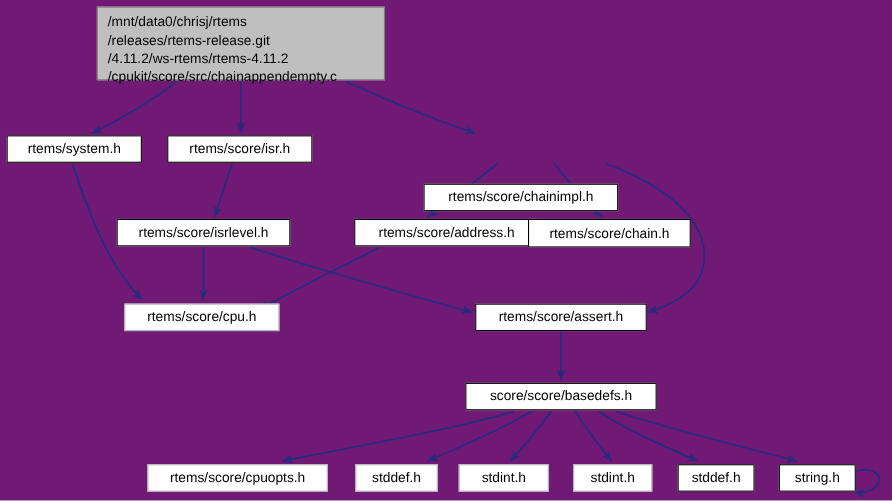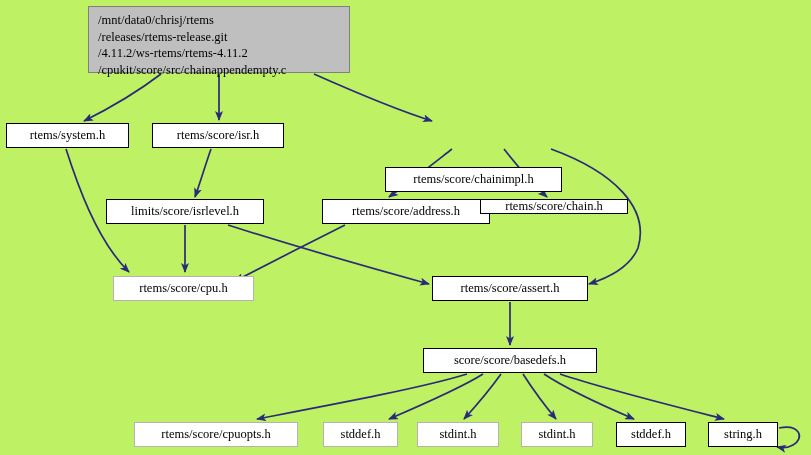--- a/index.html
+++ b/index.html
@@ -4,23 +4,23 @@
 <style>
   html, body {
     margin: 0;
     padding: 0;
     background: #ffffff;
   }
   #graph-root {
     position: relative;
     width: 811px;
     height: 455px;
-    background: #bef264;
+    background: #701a75;
     overflow: hidden;
-    font-family: Liberation Serif, serif;
+    font-family: Liberation Sans, sans-serif;
   }
   #edge-layer {
     position: absolute;
     left: 0;
     top: 0;
     width: 811px;
     height: 455px;
   }
   .node {
     position: absolute;
@@ -127,28 +127,28 @@
 
   <div class="node hdr" style="left:152px; top:123px; width:132px; height:25px;">
     <span class="node-label">rtems/score/isr.h</span>
   </div>
 
   <div class="node hdr" style="left:385px; top:123px; width:177px; height:25px;margin-top:44px;">
     <span class="node-label">rtems/score/chainimpl.h</span>
   </div>
 
   <div class="node hdr" style="left:106px; top:199px; width:158px; height:25px;">
-    <span class="node-label">limits/score/isrlevel.h</span>
+    <span class="node-label">rtems/score/isrlevel.h</span>
   </div>
 
   <div class="node hdr" style="left:289px; top:199px; width:168px; height:25px;margin-left:33px;">
     <span class="node-label">rtems/score/address.h</span>
   </div>
 
-  <div class="node hdr" style="left:480px; top:199px; width:148px; height:15px;">
+  <div class="node hdr" style="left:480px; top:199px; width:148px; height:26px;">
     <span class="node-label">rtems/score/chain.h</span>
   </div>
 
   <div class="node grey-border" style="left:113px; top:276px; width:141px; height:25px;">
     <span class="node-label">rtems/score/cpu.h</span>
   </div>
 
   <div class="node hdr" style="left:432px; top:276px; width:156px; height:25px;">
     <span class="node-label">rtems/score/assert.h</span>
   </div>

